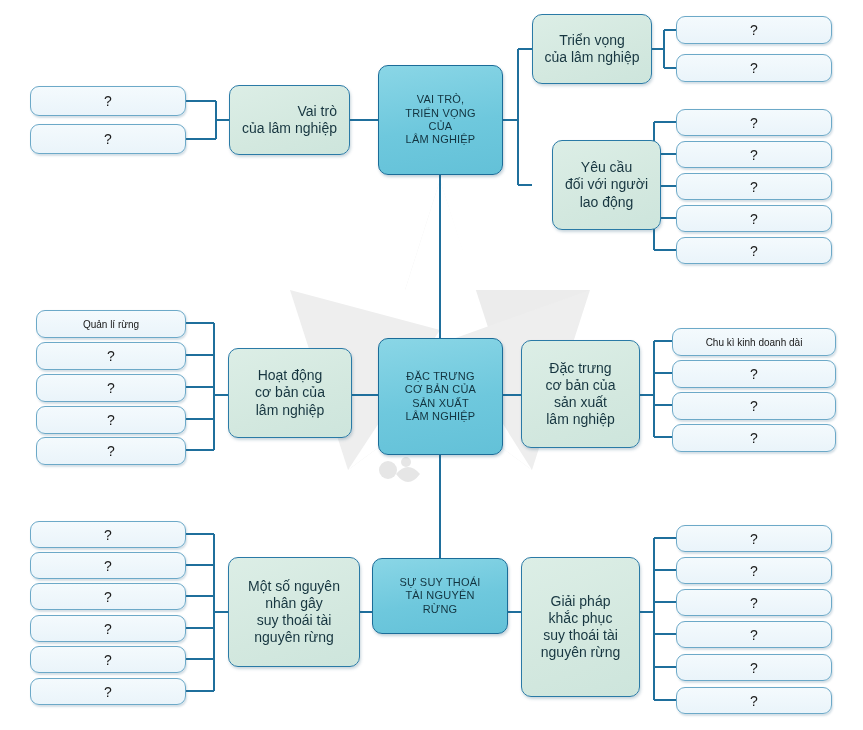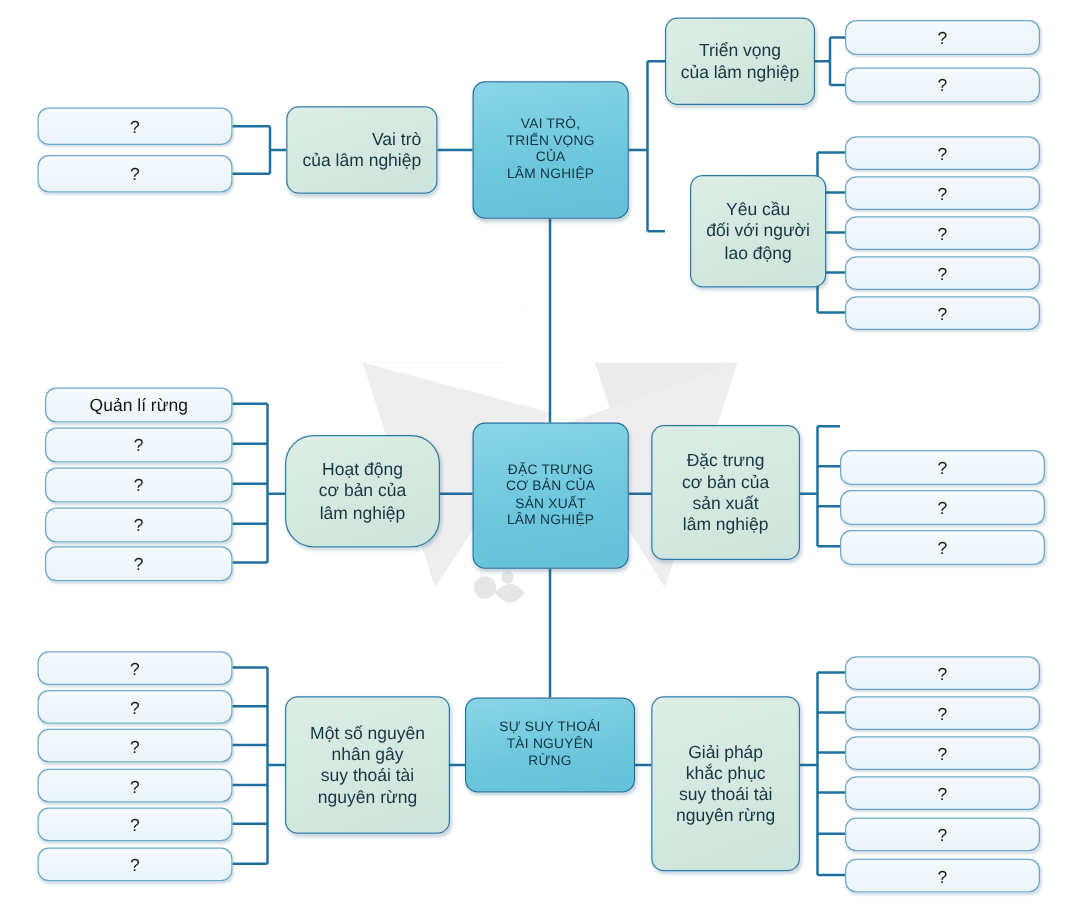--- a/index.html
+++ b/index.html
@@ -66,21 +66,21 @@
     display: flex;
     align-items: center;
     justify-content: center;
     background: linear-gradient(180deg,#f4fafd 0%,#eaf4fa 100%);
     border: 1.5px solid #6ca9c8;
     border-radius: 9px;
     font-size: 14px;
     color: #1b1b1b;
     box-shadow: 1px 1.5px 2px rgba(60,110,140,.22);
   }
-  .blank.filled { font-size: 14px; color: #161616; }
+  .blank.filled { font-size: 10px; color: #161616; }
 </style>
 </head>
 <body>
 
 <div id="canvas">
 
   <svg id="watermark" viewBox="0 0 340 340">
     <g fill="#ececec">
       <polygon points="170,10 205,120 320,120 228,188 262,300 170,232 78,300 112,188 20,120 135,120"></polygon>
     </g>
@@ -190,21 +190,21 @@
   <div class="node sub" style="left:229px; top:85px; width:121px; height:70px;text-align:right;">Vai trò
 của lâm nghiệp</div>
 
   <div class="node sub" style="left:532px; top:14px; width:120px; height:70px;">Triển vọng
 của lâm nghiệp</div>
 
   <div class="node sub" style="left:532px; top:140px; width:109px; height:90px;margin-left:20px;">Yêu cầu
 đối với người
 lao động</div>
 
-  <div class="node sub" style="left:228px; top:348px; width:124px; height:90px;border-radius:23px;">Hoạt động
+  <div class="node sub" style="left:228px; top:348px; width:124px; height:90px;">Hoạt động
 cơ bản của
 lâm nghiệp</div>
 
   <div class="node sub" style="left:521px; top:340px; width:119px; height:108px;">Đặc trưng
 cơ bản của
 sản xuất
 lâm nghiệp</div>
 
   <div class="node sub" style="left:228px; top:557px; width:132px; height:110px;">Một số nguyên
 nhân gây
@@ -227,20 +227,21 @@
   <div class="blank" style="left:676px; top:173px; width:156px; height:27px;">?</div>
   <div class="blank" style="left:676px; top:205px; width:156px; height:27px;">?</div>
   <div class="blank" style="left:676px; top:237px; width:156px; height:27px;">?</div>
 
   <div class="blank filled" style="left:36px; top:310px; width:150px; height:28px;">Quản lí rừng</div>
   <div class="blank" style="left:36px; top:342px; width:150px; height:28px;">?</div>
   <div class="blank" style="left:36px; top:374px; width:150px; height:28px;">?</div>
   <div class="blank" style="left:36px; top:406px; width:150px; height:28px;">?</div>
   <div class="blank" style="left:36px; top:437px; width:150px; height:28px;">?</div>
 
+  <div class="blank filled" style="left:672px; top:328px; width:164px; height:28px;">Chu kì kinh doanh dài</div>
   <div class="blank" style="left:672px; top:360px; width:164px; height:28px;">?</div>
   <div class="blank" style="left:672px; top:392px; width:164px; height:28px;">?</div>
   <div class="blank" style="left:672px; top:424px; width:164px; height:28px;">?</div>
 
   <div class="blank" style="left:30px; top:521px; width:156px; height:27px;">?</div>
   <div class="blank" style="left:30px; top:552px; width:156px; height:27px;">?</div>
   <div class="blank" style="left:30px; top:583px; width:156px; height:27px;">?</div>
   <div class="blank" style="left:30px; top:615px; width:156px; height:27px;">?</div>
   <div class="blank" style="left:30px; top:646px; width:156px; height:27px;">?</div>
   <div class="blank" style="left:30px; top:678px; width:156px; height:27px;">?</div>

